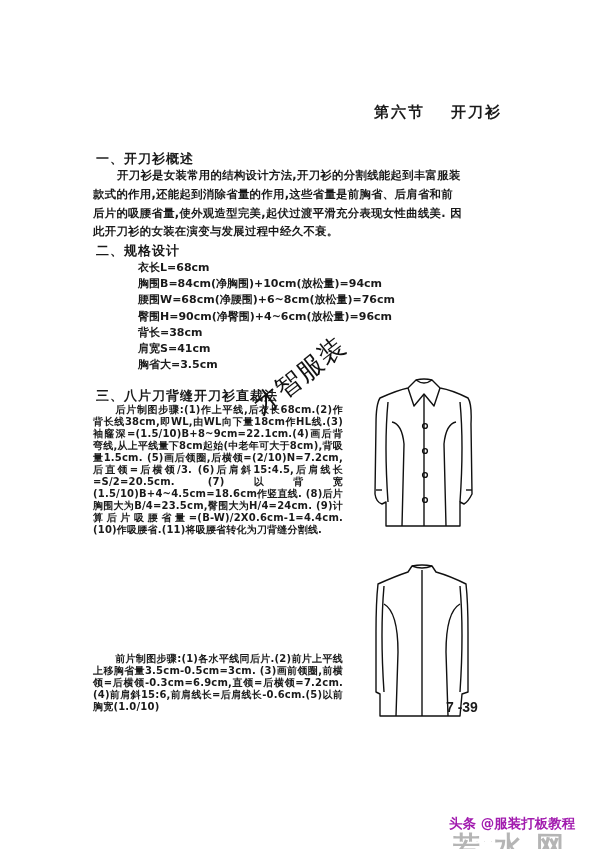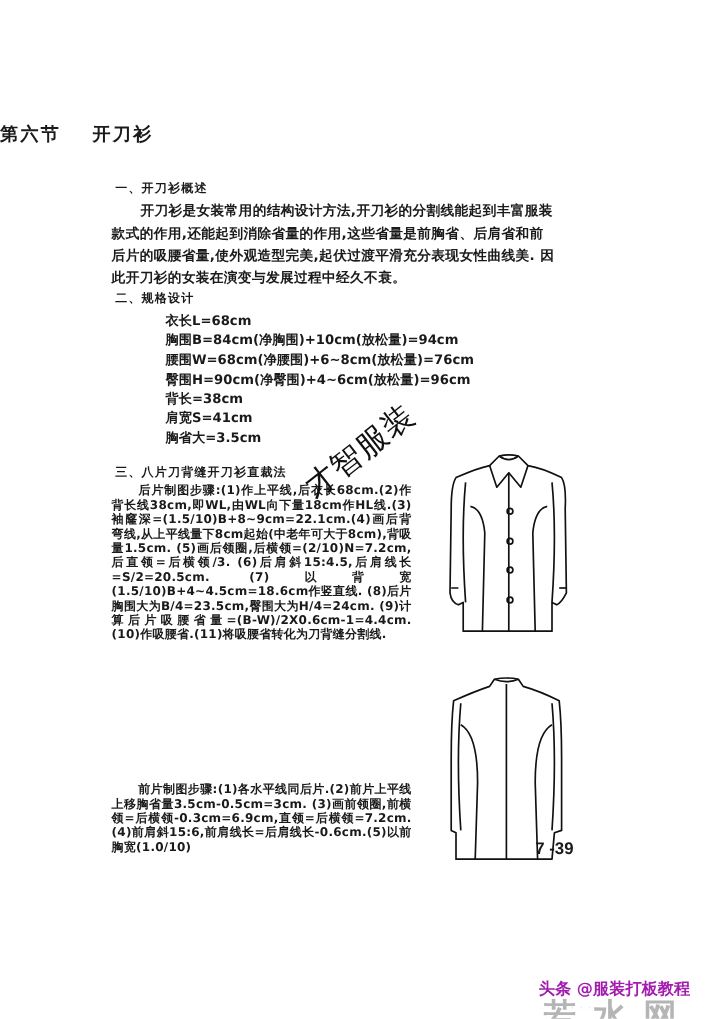--- a/index.html
+++ b/index.html
@@ -8,26 +8,26 @@
     }
     body {
       position: relative;
       font-family: "DejaVu Sans", "Liberation Sans", sans-serif;
       color: #1a1a1a;
     }
     .page { position: absolute; left: 0; top: 0; width: 600px; height: 849px; }
 
     .chapter-title {
       position: absolute; top: 103px; left: 0; width: 502px;
-      text-align: left; font-size: 15px; font-weight: bold; letter-spacing: 2px;
+      text-align: right; font-size: 15px; font-weight: bold; letter-spacing: 2px;
     }
     .chapter-title .gap { display: inline-block; width: 26px; }
 
     .h1 {
-      position: absolute; left: 96px; font-size: 10px; font-weight: bold; letter-spacing: 1px;
+      position: absolute; left: 96px; font-size: 13px; font-weight: bold; letter-spacing: 1px;
     }
     .para {
       position: absolute; left: 93px; width: 370px;
       font-size: 11.4px; line-height: 18.8px; font-weight: bold; letter-spacing: 0.3px;
     }
     .para .indent { display: inline-block; width: 24px; }
 
     .spec-list {
       position: absolute; left: 120px; top: 260px; list-style: none;
       font-size: 11px; line-height: 16.2px; font-weight: bold; margin-left: 18px;

